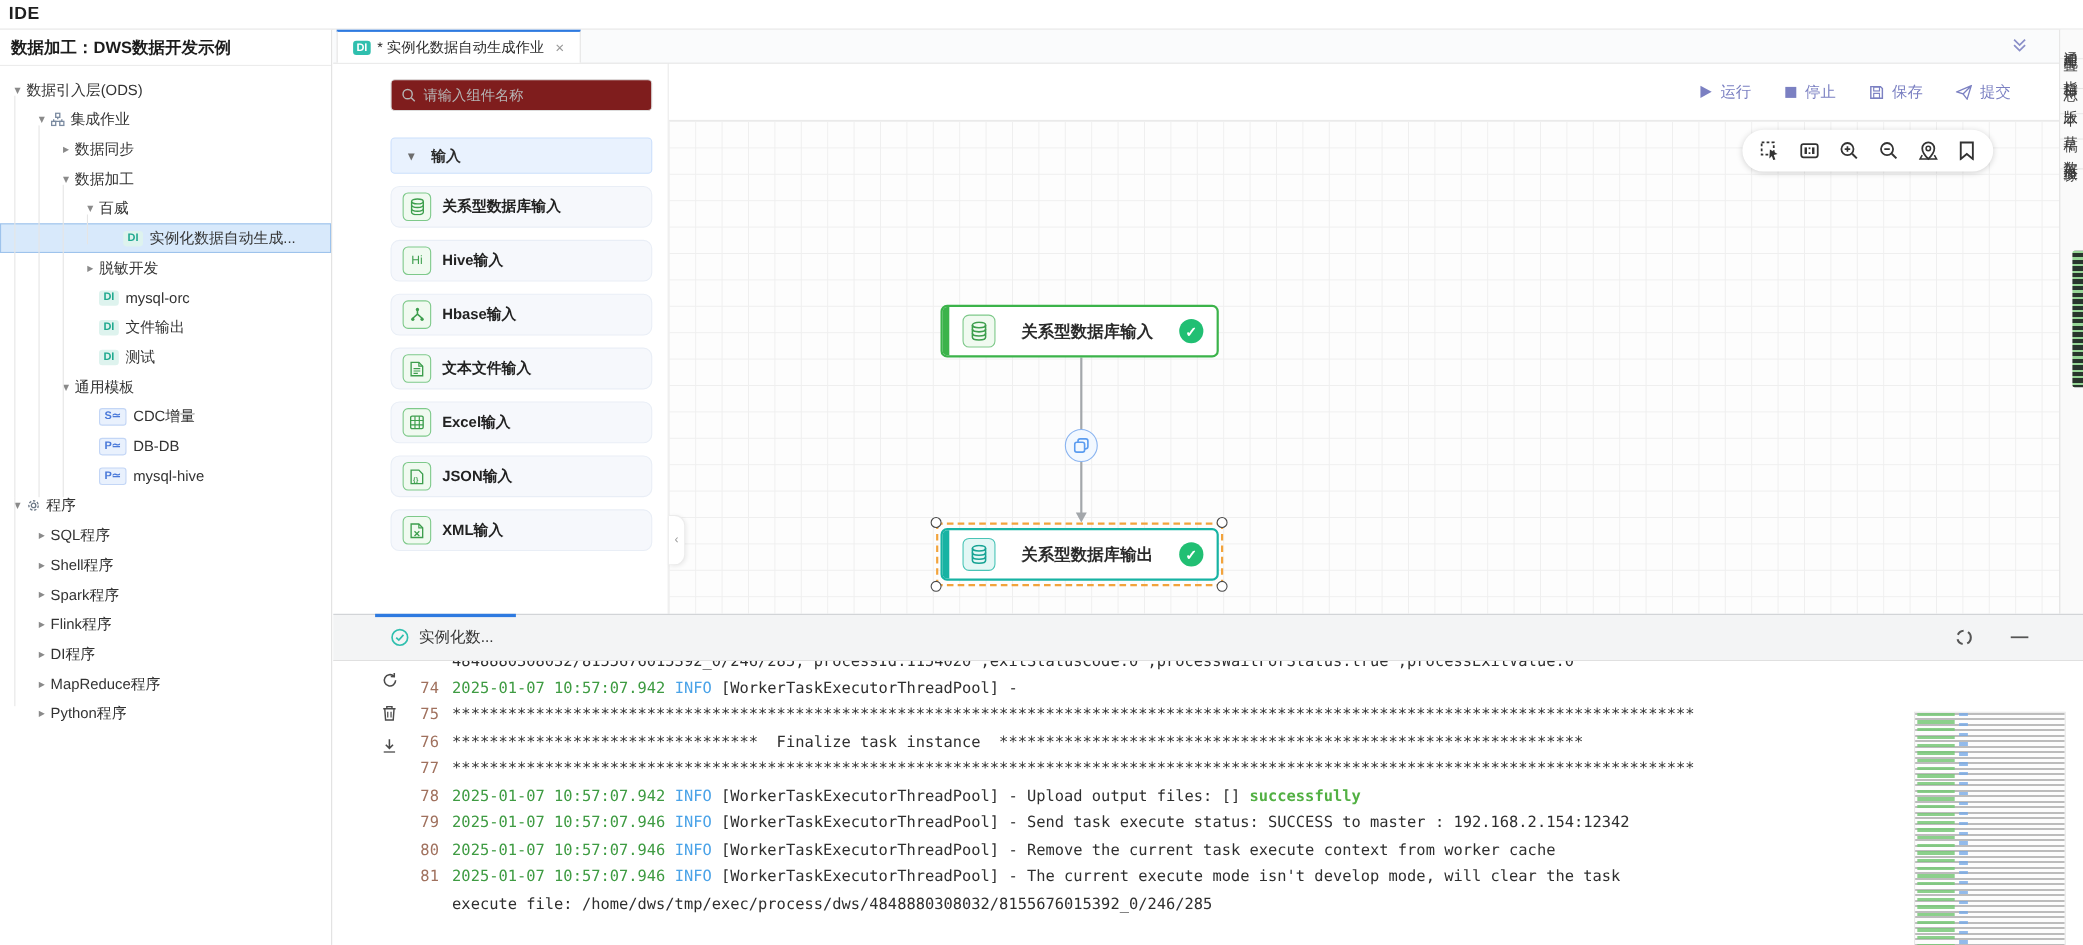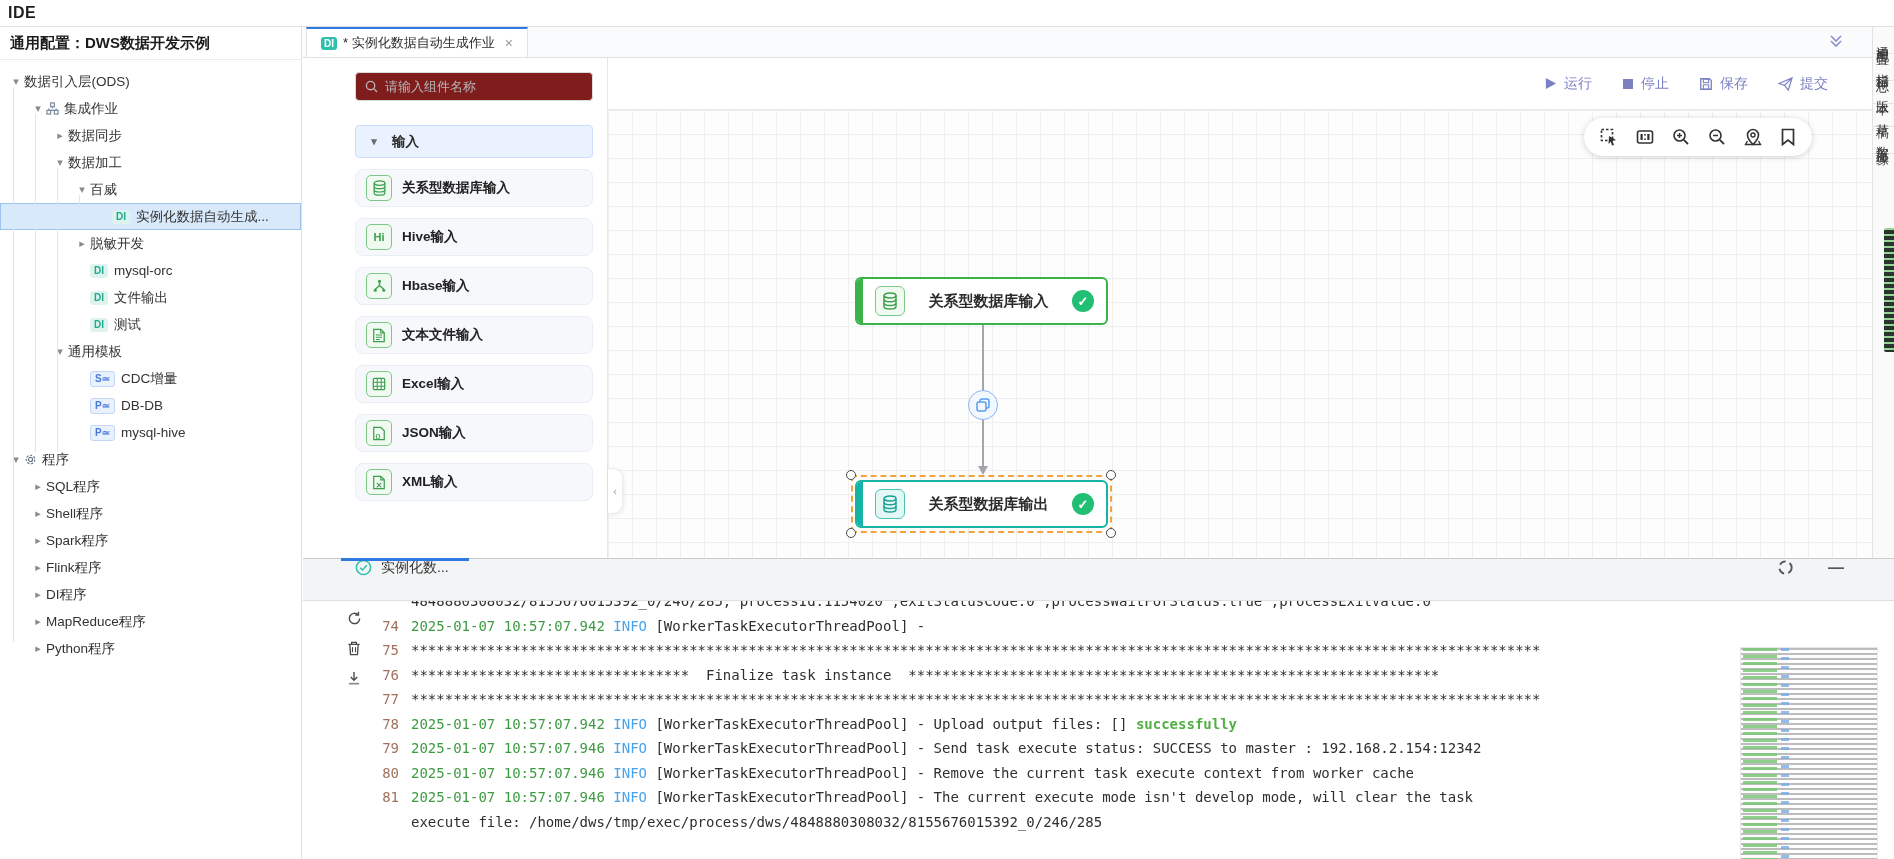--- a/index.html
+++ b/index.html
@@ -78,21 +78,21 @@
 
   
   .rstrip{position:absolute;left:1872px;top:27px;width:22px;height:531px;background:#fafafa;border-left:1px solid #e2e2e2}
   .rtab{writing-mode:vertical-lr;text-orientation:upright;font-size:13px;color:#3a3a3a;padding:9px 0;width:100%;text-align:center;border-bottom:1px solid #e4e4e4;letter-spacing:2px;cursor:pointer;background:#fafafa}
   .edge-thumb{position:absolute;left:1884px;top:228px;width:10px;height:124px;z-index:6;background:
     repeating-linear-gradient(180deg,rgba(140,210,140,.9) 0 2px,rgba(40,52,44,1) 2px 6px);border-radius:2px 0 0 2px}
 
   
   .logpanel{position:absolute;left:303px;top:558px;width:1591px;height:301px;background:#fff;border-top:1px solid #c9ccd0}
   .log-bluebar{position:absolute;left:38px;top:-1px;width:128px;height:3px;background:var(--tab-blue)}
-  .log-head{height:42px;background:#f3f4f5;border-bottom:1px solid #e0e0e0;display:flex;align-items:flex-start;padding-left:52px;gap:9px}
+  .log-head{height:42px;background:#f3f4f5;border-bottom:1px solid #e0e0e0;display:flex;align-items:center;padding-left:52px;gap:9px}
   .log-head .ltab-label{font-size:14px;color:#333}
   .log-head .rt{position:absolute;display:flex;align-items:center;color:#555}
   .log-body{position:absolute;left:0;top:42px;right:0;bottom:0;background:#fff;overflow:hidden}
   .gutter{position:absolute;left:40px;top:10px;width:22px;display:flex;flex-direction:column;gap:15px;color:#4a4a4a;z-index:2}
   .gutter .gbtn{cursor:pointer;display:flex;justify-content:center}
   .loglines{position:absolute;left:70px;top:-12px;right:170px;font-family:"DejaVu Sans Mono",monospace;font-size:14px;line-height:24.5px;white-space:pre;overflow:hidden}
   .lline{display:flex}
   .ln{width:26px;flex:0 0 26px;text-align:right;margin-right:12px;color:var(--ln-color)}
   .lt-time{color:var(--time-green)}
   .lt-info{color:var(--info-blue)}
@@ -109,21 +109,21 @@
 </head>
 <body>
 
 <div id="app">
 
   <div class="topbar">
     <span class="ide">IDE</span>
   </div>
 
   <div class="sidebar">
-    <div class="proj-title">通用配置：DWS数据开发示例</div>
+    <div class="proj-title">数据加工：DWS数据开发示例</div>
     <div class="tree" id="tree">
         <div class="trow" style="padding-left: 8px;">
           <span class="caret">▾</span>
           <span>数据引入层(ODS)</span>
         </div>
         <div class="trow" style="padding-left: 30px;">
           <span class="caret">▾</span>
           <span class="ticon">
             <svg width="13" height="13" viewBox="0 0 14 14">
               <rect x="5" y="1" width="4" height="4" fill="none" stroke="#7a8aa0" stroke-width="1.3"></rect>
@@ -269,21 +269,21 @@
             <svg width="15" height="16" viewBox="0 0 16 18">
               <ellipse cx="8" cy="3.5" rx="6" ry="2.5" fill="none" stroke="currentColor" stroke-width="1.4"></ellipse>
               <path d="M2 3.5 v11 c0 1.4 2.7 2.5 6 2.5 s6-1.1 6-2.5 v-11" fill="none" stroke="currentColor" stroke-width="1.4"></path>
               <path d="M2 7.2 c0 1.4 2.7 2.5 6 2.5 s6-1.1 6-2.5 M2 11 c0 1.4 2.7 2.5 6 2.5 s6-1.1 6-2.5" fill="none" stroke="currentColor" stroke-width="1.4"></path>
             </svg>
           </span>
           <span>关系型数据库输入</span>
         </div>
         <div class="pitem">
           <span class="gicon">
-            <span style="font-size:11px;font-weight:bold">Hi</span>
+            <span style="font-size:11px;font-weight:normal">Hi</span>
           </span>
           <span>Hive输入</span>
         </div>
         <div class="pitem">
           <span class="gicon">
             <svg width="15" height="15" viewBox="0 0 16 16">
               <path d="M8 2 v5 M8 7 L3.5 11 M8 7 l4.5 4" fill="none" stroke="currentColor" stroke-width="1.5"></path>
               <circle cx="8" cy="2.5" r="1.6" fill="currentColor"></circle>
               <circle cx="3.5" cy="12" r="1.6" fill="currentColor"></circle>
               <circle cx="12.5" cy="12" r="1.6" fill="currentColor"></circle>

